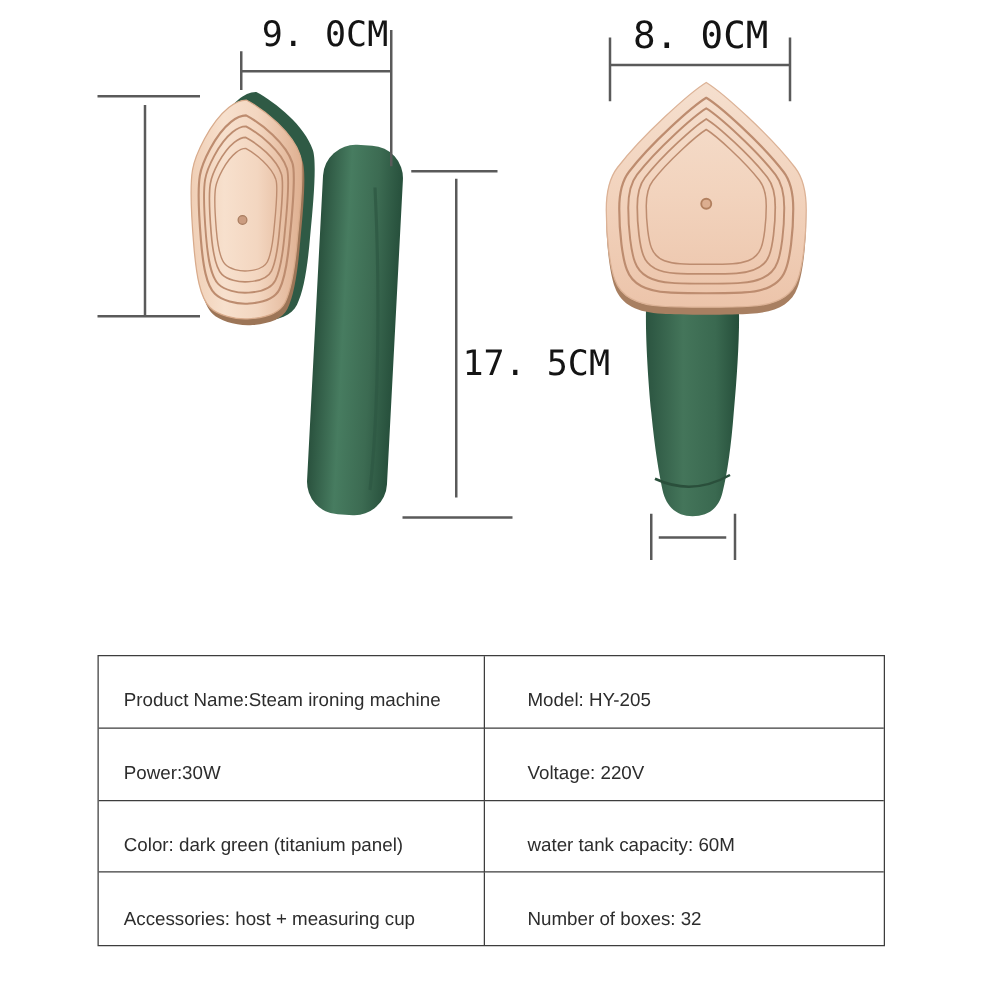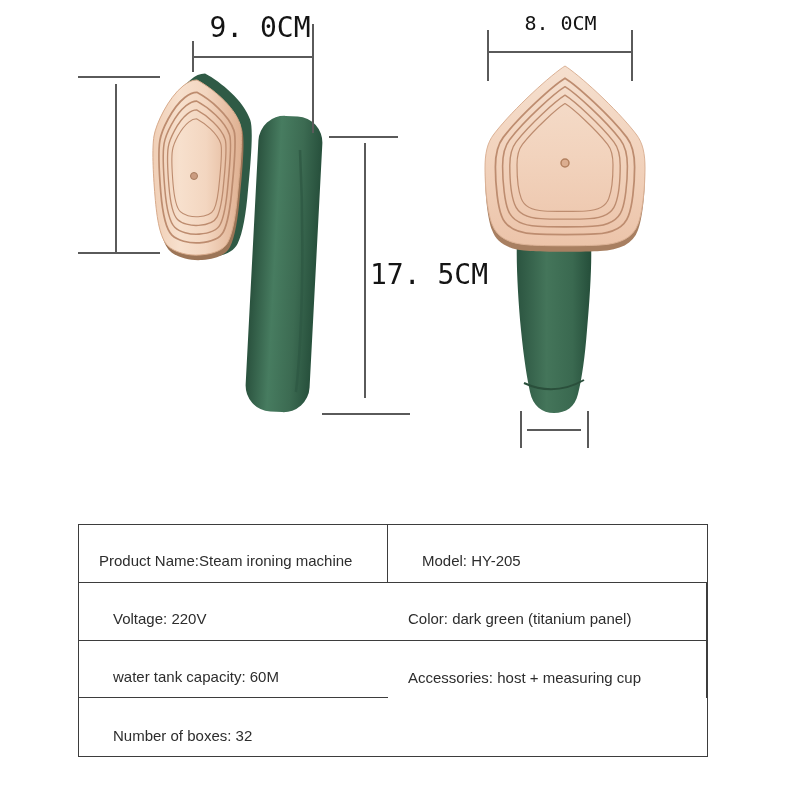--- a/index.html
+++ b/index.html
@@ -13,21 +13,21 @@
   .fig-svg{position:absolute;left:0;top:0;}
   .dim-label{
     position:absolute;
     font-family:"DejaVu Sans Mono", monospace;
     font-size:28px;
     color:#141414;
     letter-spacing:0px;
     white-space:pre;
     text-align:center;
   }
-  .dim-label.big{font-size:20px;}
+  .dim-label.big{font-size:30px;}
   
   .spec-table{
     position:absolute;
     left:78px;top:524px;
     width:630px;height:233px;
     display:grid;
     grid-template-columns:309px 1fr;
     grid-template-rows:repeat(4,1fr);
     border:1.5px solid #3d3d3d;
     box-sizing:border-box;
@@ -167,29 +167,30 @@
 
       <line x1="527" y1="430" x2="581" y2="430"></line>
       <line x1="521" y1="411" x2="521" y2="448"></line>
       <line x1="588" y1="411" x2="588" y2="448"></line>
     </g>
   </svg>
 
   <span class="dim-label" style="left:205px;top:11px;width:110px;">9. 0CM</span>
 
 
-  <span class="dim-label" style="left:370px;top:258px;width:110px;">17. 5CM</span>
+  <span class="dim-label" style="left:370px;top:274px;width:110px;">17. 5CM</span>
 
   <span class="dim-label big" style="left:503px;top:11px;width:115px;">8. 0CM</span>
 
 
   <div class="spec-table">
     <div class="spec-cell">Product Name:Steam ironing machine</div>
     <div class="spec-cell col-right">Model: HY-205</div>
 
+    <div class="spec-cell">Power:30W</div>
     <div class="spec-cell col-right">Voltage: 220V</div>
 
     <div class="spec-cell">Color: dark green (titanium panel)</div>
     <div class="spec-cell col-right">water tank capacity: 60M</div>
 
     <div class="spec-cell row-last">Accessories: host + measuring cup</div>
     <div class="spec-cell col-right row-last">Number of boxes: 32</div>
   </div>
 
 </div>

